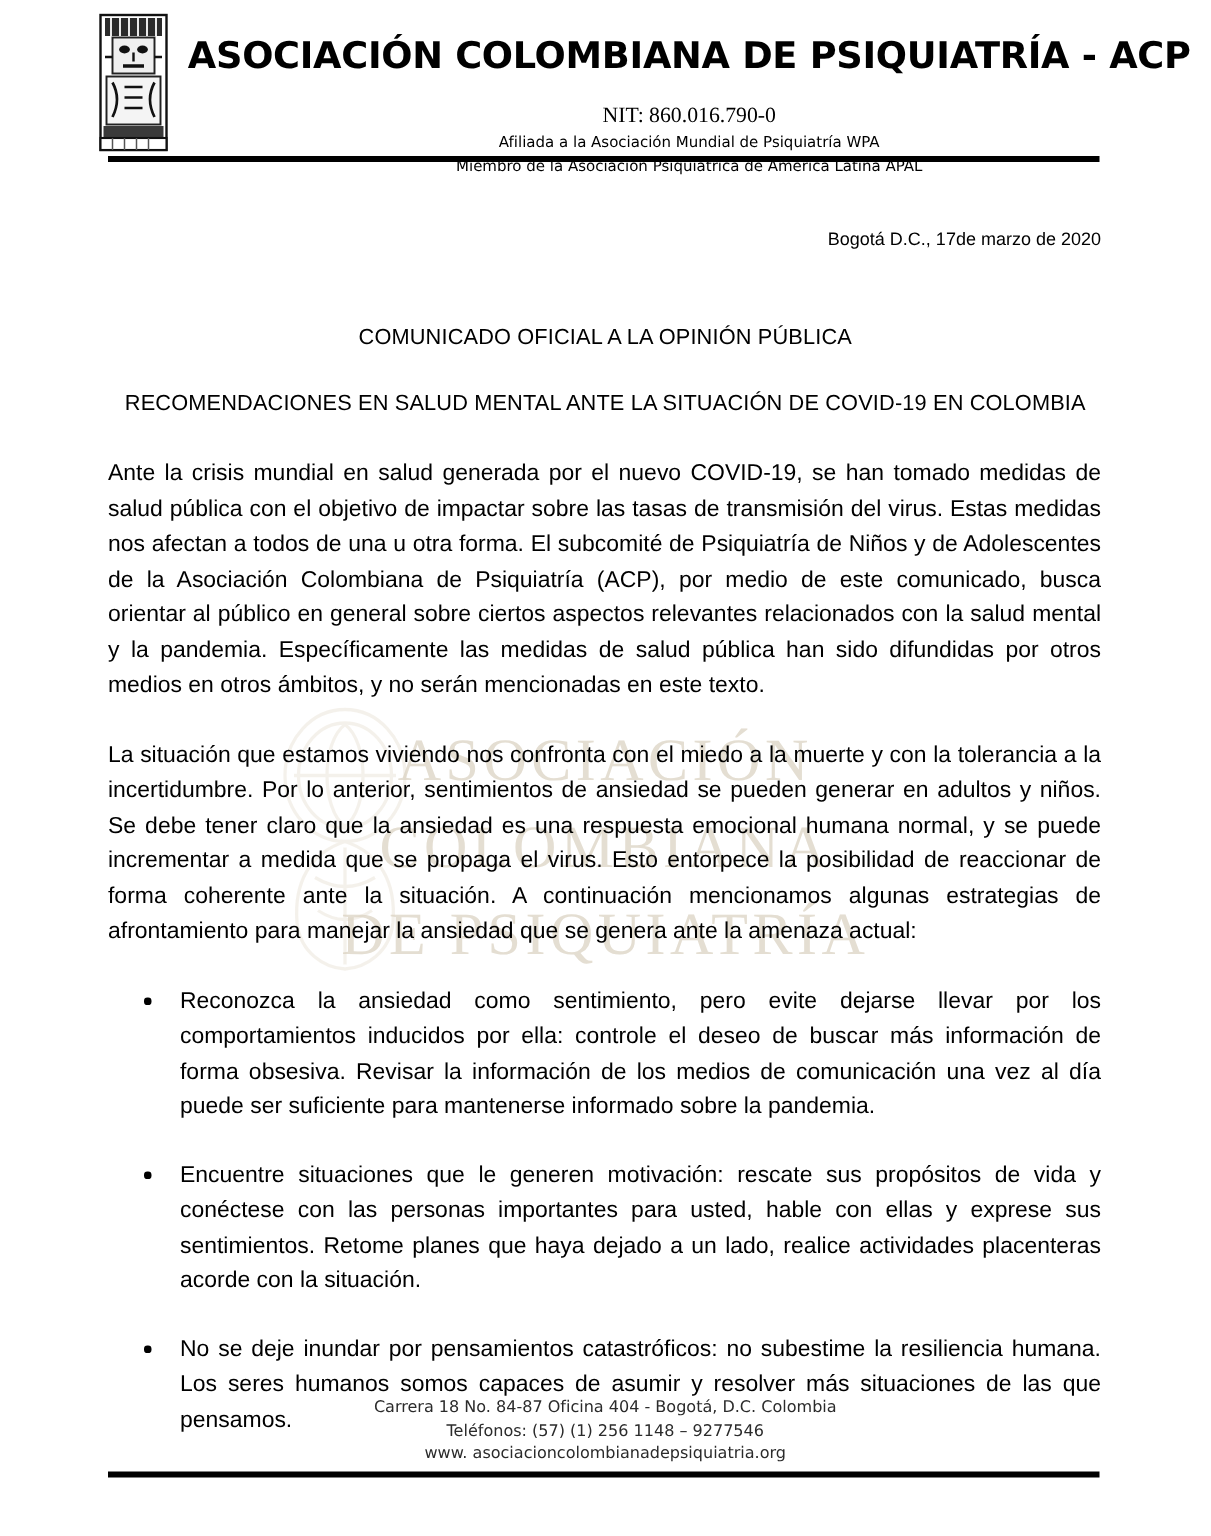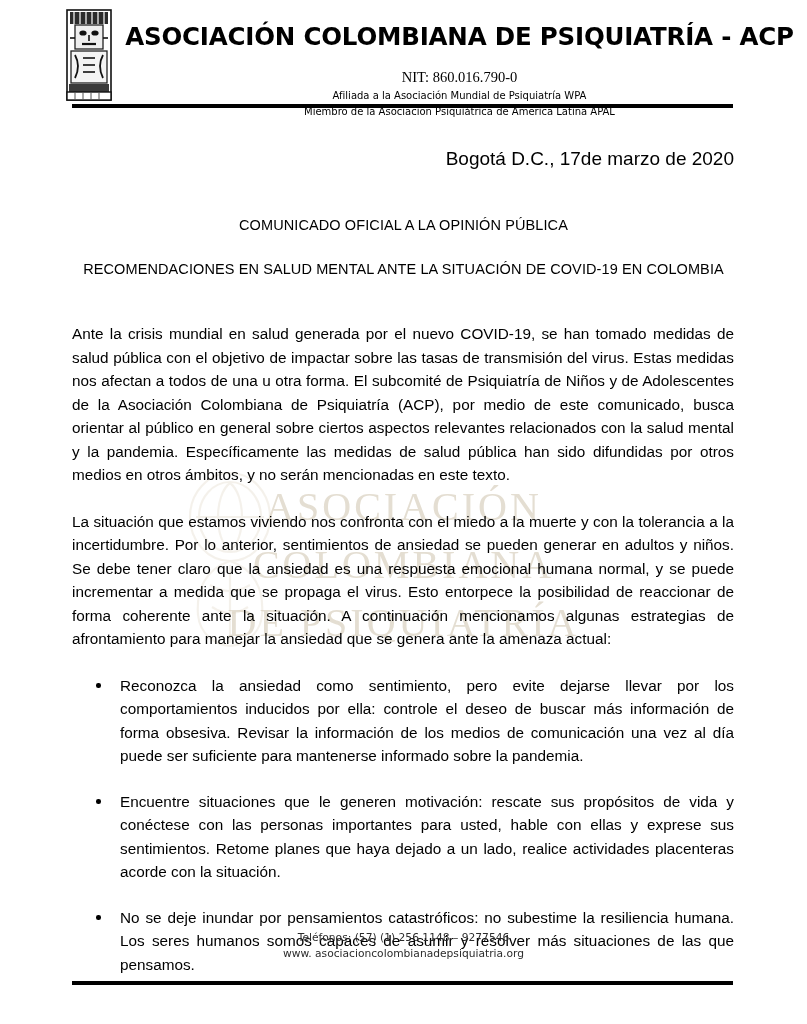--- a/index.html
+++ b/index.html
@@ -115,21 +115,21 @@
     z-index: 2;
   }
   .rule-top { top: 104px; }
   .rule-bottom { top: 981px; }
 
   
   .date-line {
     position: relative;
     z-index: 2;
     text-align: right;
-    font-size: 19px;
+    font-size: 12px;
     line-height: 20px;
     padding-right: 73px;
     margin-top: 30px;
   }
 
   
   .title-block {
     position: relative;
     z-index: 2;
     text-align: center;
@@ -147,21 +147,21 @@
     margin-top: 24px;
     padding: 0 66px;
     letter-spacing: 0.1px;
   }
 
   
   .body {
     position: relative;
     z-index: 2;
     padding: 0 73px 0 72px;
-    margin-top: 42px;
+    margin-top: 24px;
   }
   .para {
     text-align: justify;
     font-size: 15.3px;
     line-height: 23.5px;
     margin: 0 0 23px 0;
     hyphens: none;
   }
   .bullets {
     list-style: none;
@@ -282,19 +282,20 @@
     <p class="para">Ante la crisis mundial en salud generada por el nuevo COVID-19, se han tomado medidas de salud pública con el objetivo de impactar sobre las tasas de transmisión del virus. Estas medidas nos afectan a todos de una u otra forma. El subcomité de Psiquiatría de Niños y de Adolescentes de la Asociación Colombiana de Psiquiatría (ACP), por medio de este comunicado, busca orientar al público en general sobre ciertos aspectos relevantes relacionados con la salud mental y la pandemia. Específicamente las medidas de salud pública han sido difundidas por otros medios en otros ámbitos, y no serán mencionadas en este texto.</p>
     <p class="para">La situación que estamos viviendo nos confronta con el miedo a la muerte y con la tolerancia a la incertidumbre. Por lo anterior, sentimientos de ansiedad se pueden generar en adultos y niños. Se debe tener claro que la ansiedad es una respuesta emocional humana normal, y se puede incrementar a medida que se propaga el virus. Esto entorpece la posibilidad de reaccionar de forma coherente ante la situación. A continuación mencionamos algunas estrategias de afrontamiento para manejar la ansiedad que se genera ante la amenaza actual:</p>
     <ul class="bullets">
       <li class="bullet-item">Reconozca la ansiedad como sentimiento, pero evite dejarse llevar por los comportamientos inducidos por ella: controle el deseo de buscar más información de forma obsesiva. Revisar la información de los medios de comunicación una vez al día puede ser suficiente para mantenerse informado sobre la pandemia.</li>
       <li class="bullet-item">Encuentre situaciones que le generen motivación: rescate sus propósitos de vida y conéctese con las personas importantes para usted, hable con ellas y exprese sus sentimientos. Retome planes que haya dejado a un lado, realice actividades placenteras acorde con la situación.</li>
       <li class="bullet-item">No se deje inundar por pensamientos catastróficos: no subestime la resiliencia humana. Los seres humanos somos capaces de asumir y resolver más situaciones de las que pensamos.</li>
     </ul>
   </div>
 
   <div class="footer">
+    <div>Carrera 18 No. 84-87 Oficina 404 - Bogotá, D.C.  Colombia</div>
     <div>Teléfonos: (57) (1) 256 1148 – 9277546</div>
     <div>www. asociacioncolombianadepsiquiatria.org</div>
   </div>
 
   <div class="rule rule-bottom"></div>
 
 </div>
 
 </body></html>

